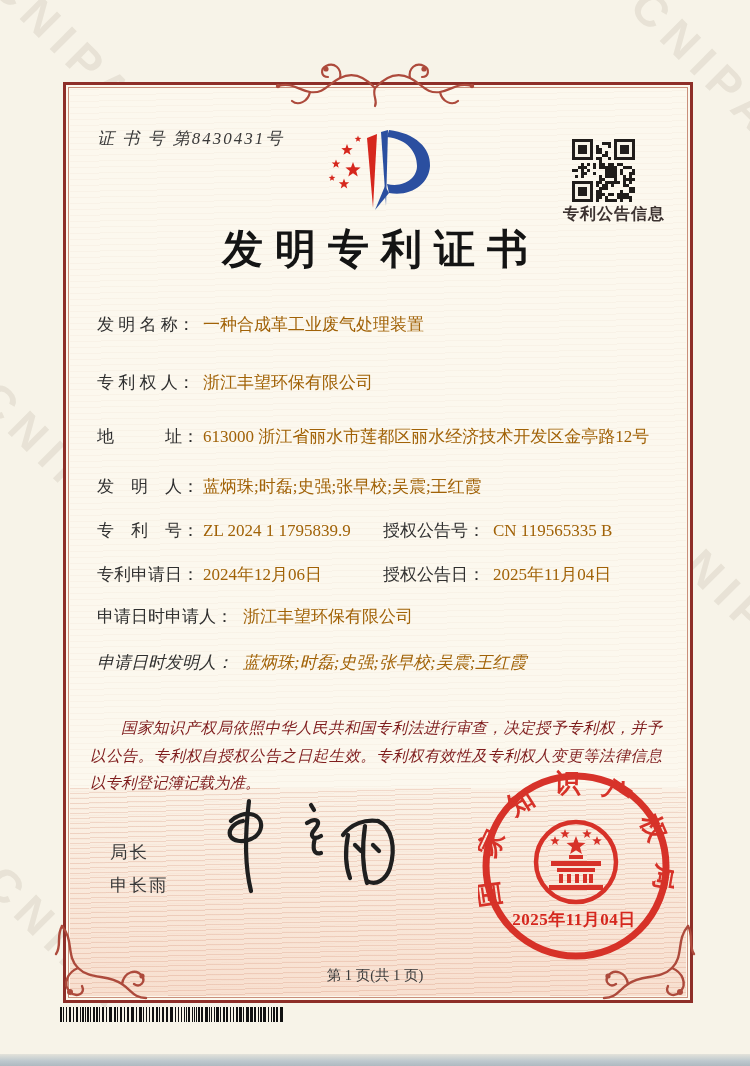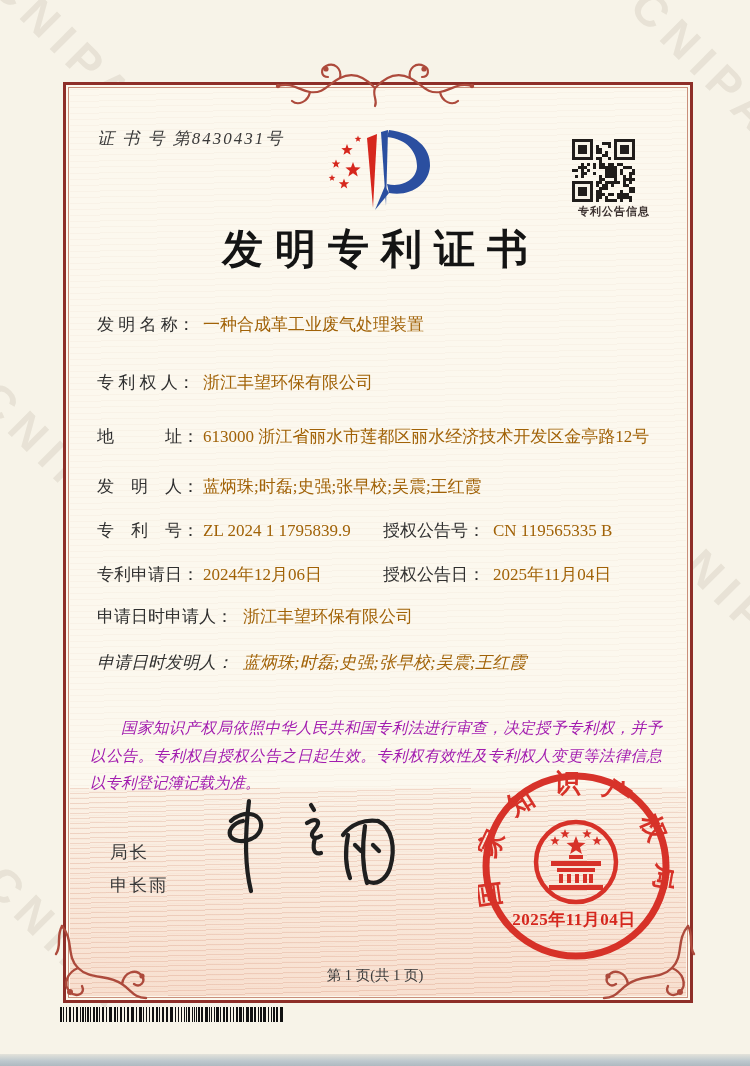--- a/index.html
+++ b/index.html
@@ -17,31 +17,31 @@
       background:repeating-linear-gradient(179deg,rgba(190,140,110,0.055) 0 1px,rgba(0,0,0,0) 1px 6px);}
   #frame .band{position:absolute;left:4px;right:4px;bottom:4px;height:208px;
       background:linear-gradient(180deg,rgba(246,214,196,0.18),rgba(244,203,182,0.55));}
   #frame .band::after{content:"";position:absolute;inset:0;
       background:repeating-linear-gradient(178.5deg,rgba(201,112,82,0.20) 0 1px,rgba(0,0,0,0) 1px 5px);}
   
   .abs{position:absolute;}
   #cert-no{left:97px;top:127px;font-size:17px;letter-spacing:2px;color:#3a3a3a;font-style:italic;}
   #title{left:0;right:0;top:222px;text-align:center;font-size:41px;font-weight:bold;
          letter-spacing:12px;padding-left:12px;color:#141414;}
-  #qr-caption{left:552px;top:204px;width:124px;text-align:center;font-size:11px;
+  #qr-caption{left:552px;top:204px;width:124px;text-align:center;font-size:16px;
          font-weight:600;color:#3c3230;letter-spacing:1px;}
   .row{position:absolute;left:97px;font-size:17px;line-height:25px;color:#303030;white-space:nowrap;}
   .row .lb{display:inline-block;width:106px;white-space:pre;}
   .row .lb.nat{width:auto;margin-right:10px;}
   .row .val{color:#a16207;}
   .row .val.wrap{display:inline-block;vertical-align:top;white-space:normal;width:458px;}
   .rpair{position:absolute;left:286px;top:0;}
   .rpair .lb2{margin-right:8px;}
   #statement{left:90px;top:714px;width:572px;font-size:15.5px;line-height:27.5px;
-     text-align:justify;text-indent:2em;color:#a21caf;font-style:italic;white-space:normal;}
+     text-align:justify;text-indent:2em;color:#7f1d1d;font-style:italic;white-space:normal;}
   #officer{left:110px;top:836px;font-family:"Liberation Sans","DejaVu Sans",sans-serif;
      font-size:17.5px;line-height:33px;letter-spacing:2px;color:#3a3a3a;}
   #footer{left:0;right:0;top:966px;text-align:center;font-size:14.5px;color:#3a3a3a;}
   
   #seal{position:absolute;left:478px;top:768px;width:196px;height:196px;}
   #seal .seal-date{position:absolute;left:0;right:4px;top:140px;text-align:center;
       font-size:17px;font-weight:bold;color:#d5271e;letter-spacing:0.5px;}
   
   #photo-edge{position:absolute;left:0;right:0;bottom:0;height:12px;
       background:linear-gradient(180deg,#e3e2da, #bcc7cd 60%, #aeb9c0);}

